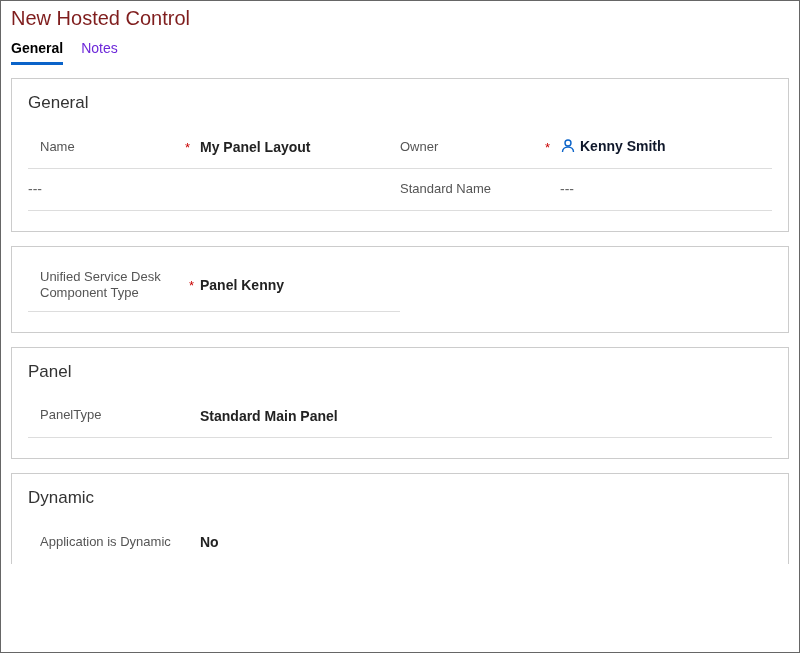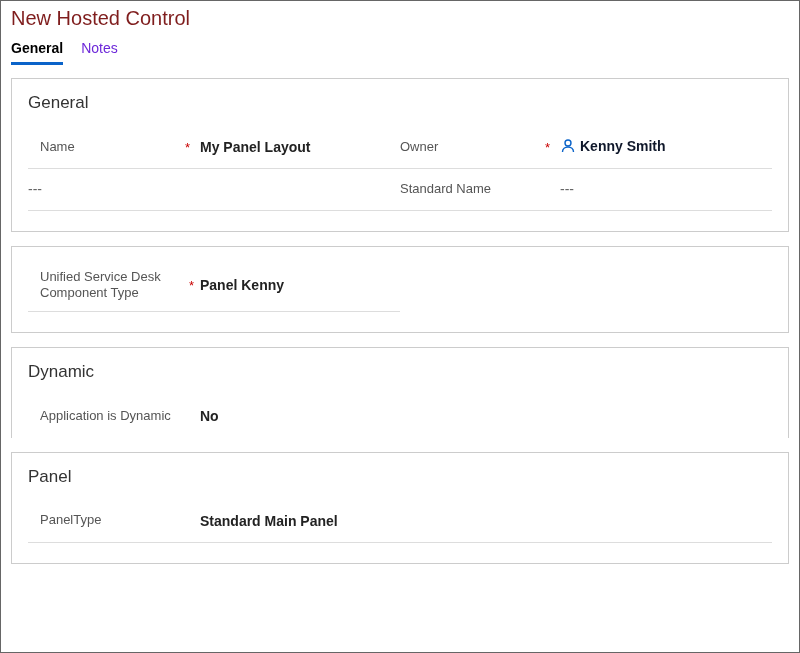--- a/index.html
+++ b/index.html
@@ -173,44 +173,44 @@
             <span class="field-label">Unified Service Desk Component Type</span>
             <span class="req" style="padding-right:6px">*</span>
           </div>
           <span class="field-value">Panel Kenny</span>
         </div>
       </div>
       <div class="col"></div>
     </div>
   </div>
 
+  <div class="section">
+    <div class="section-title">Panel</div>
+    <div class="section-body">
+      <div class="col" style="flex:0 0 100%">
+        <div class="field" style="width:100%">
+          <div class="field-label-wrap">
+            <span class="field-label">PanelType</span>
+            <span class="req hidden">*</span>
+          </div>
+          <span class="field-value">Standard Main Panel</span>
+        </div>
+      </div>
+    </div>
+  </div>
+
   <div class="section" style="border-bottom:none;padding-bottom:0">
     <div class="section-title">Dynamic</div>
     <div class="section-body">
       <div class="col">
         <div class="field" style="border-bottom:none">
           <div class="field-label-wrap">
             <span class="field-label">Application is Dynamic</span>
             <span class="req hidden">*</span>
           </div>
           <span class="field-value">No</span>
         </div>
       </div>
       <div class="col"></div>
     </div>
   </div>
 
-  <div class="section">
-    <div class="section-title">Panel</div>
-    <div class="section-body">
-      <div class="col" style="flex:0 0 100%">
-        <div class="field" style="width:100%">
-          <div class="field-label-wrap">
-            <span class="field-label">PanelType</span>
-            <span class="req hidden">*</span>
-          </div>
-          <span class="field-value">Standard Main Panel</span>
-        </div>
-      </div>
-    </div>
-  </div>
-
 </div>
 
 </body></html>

